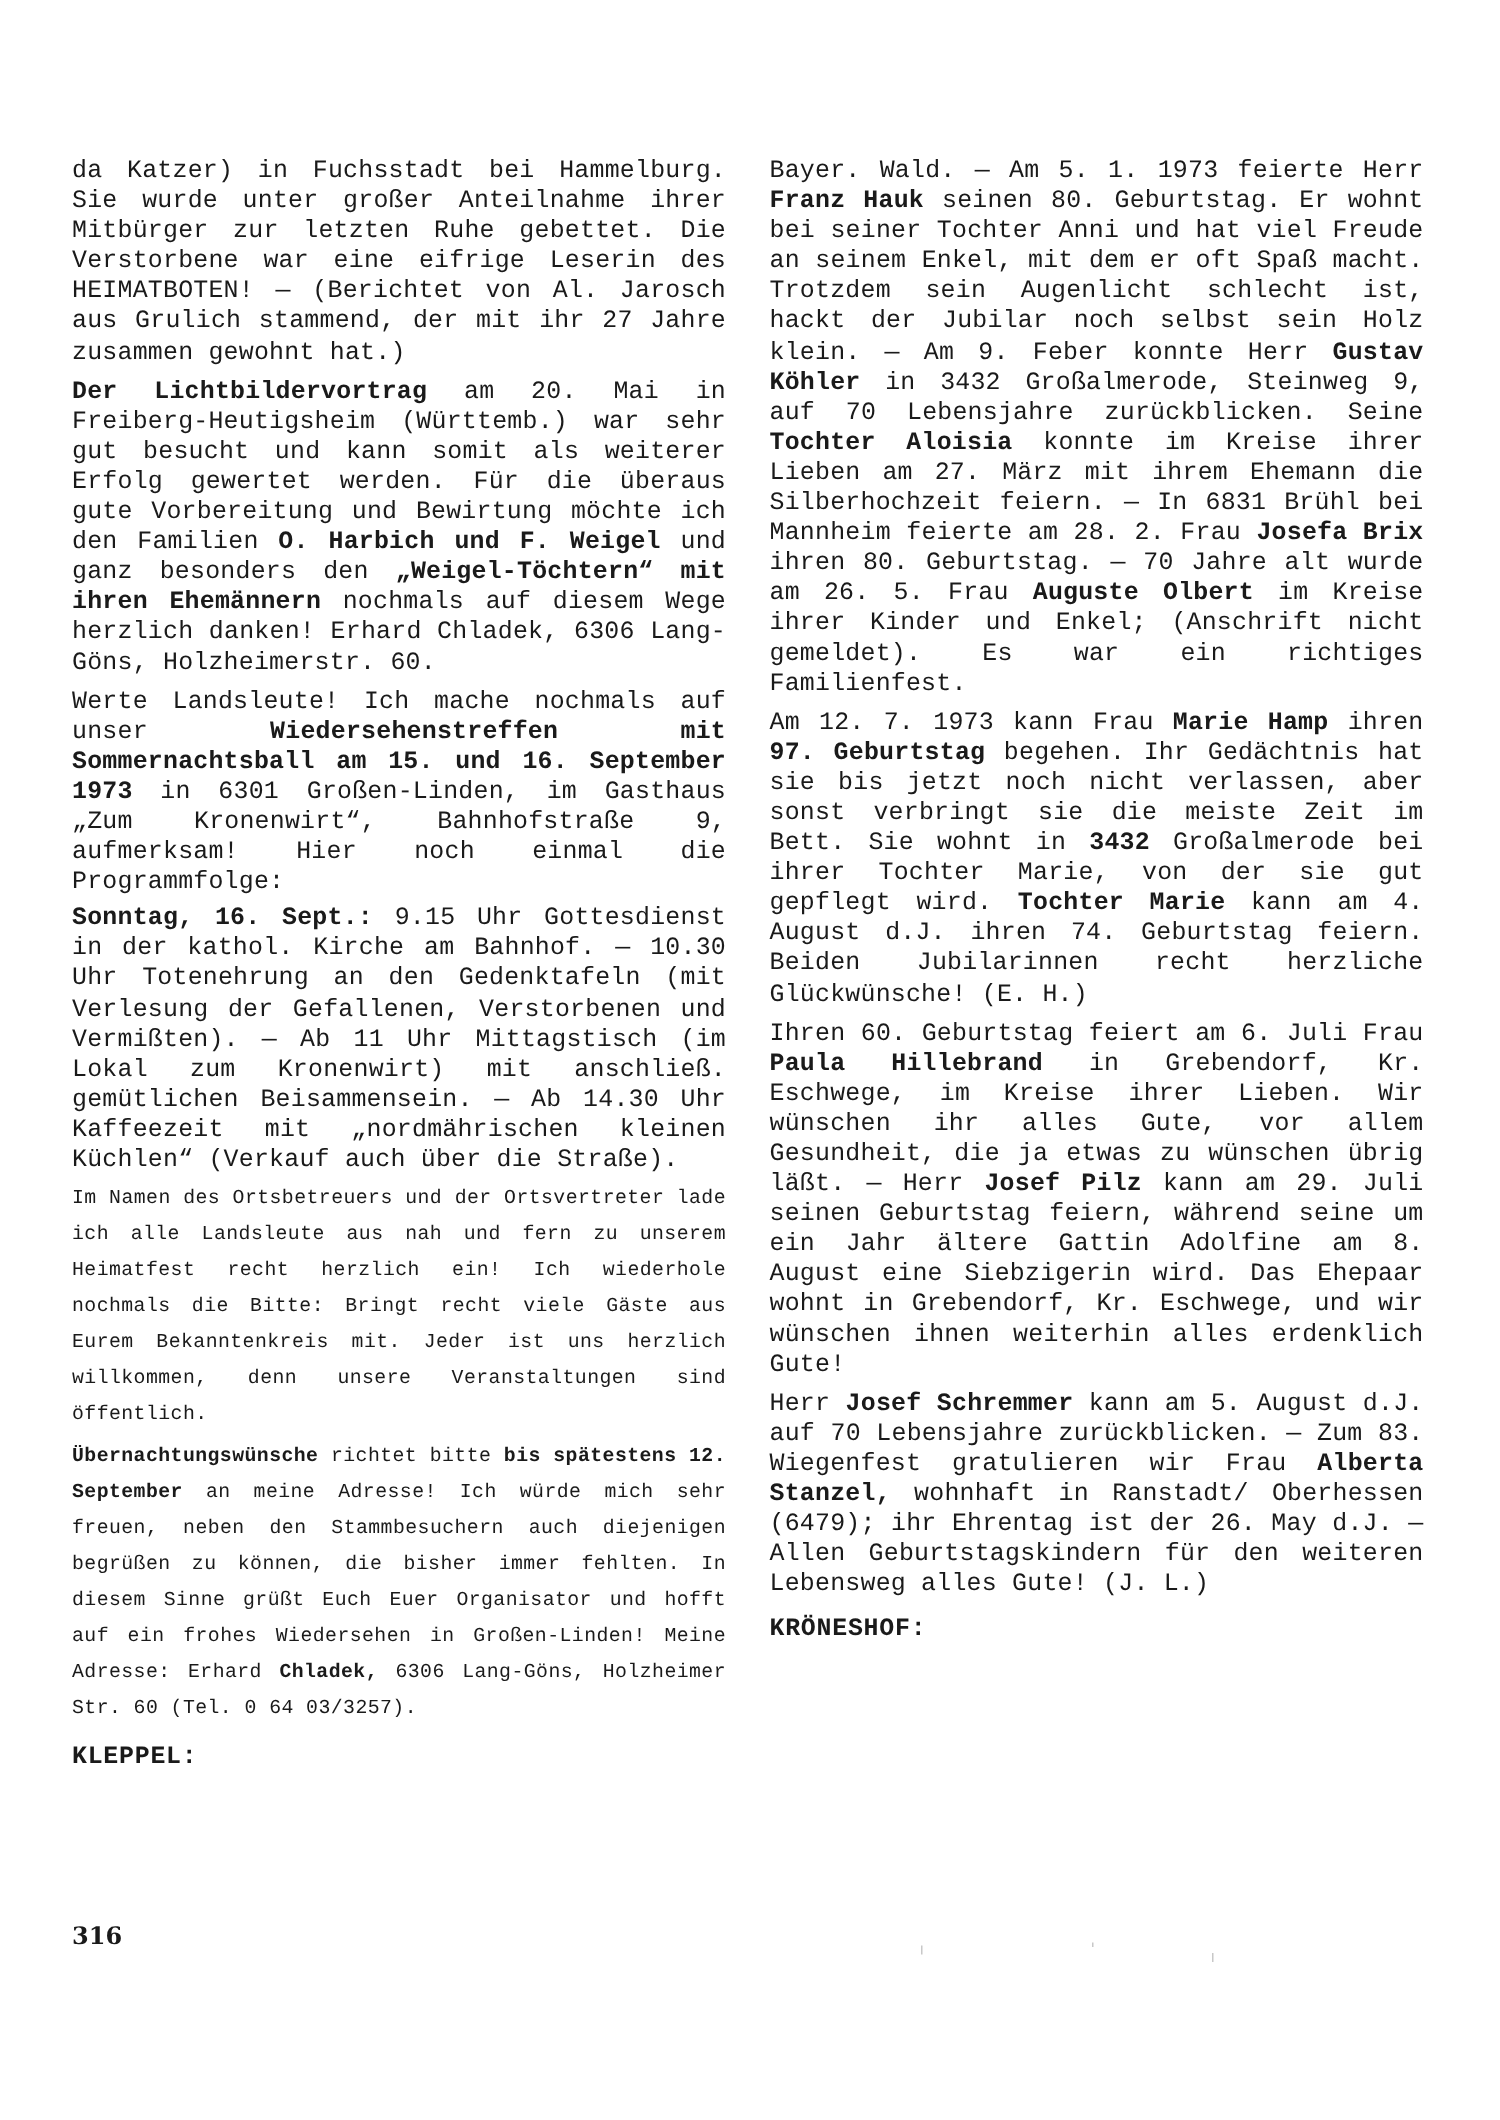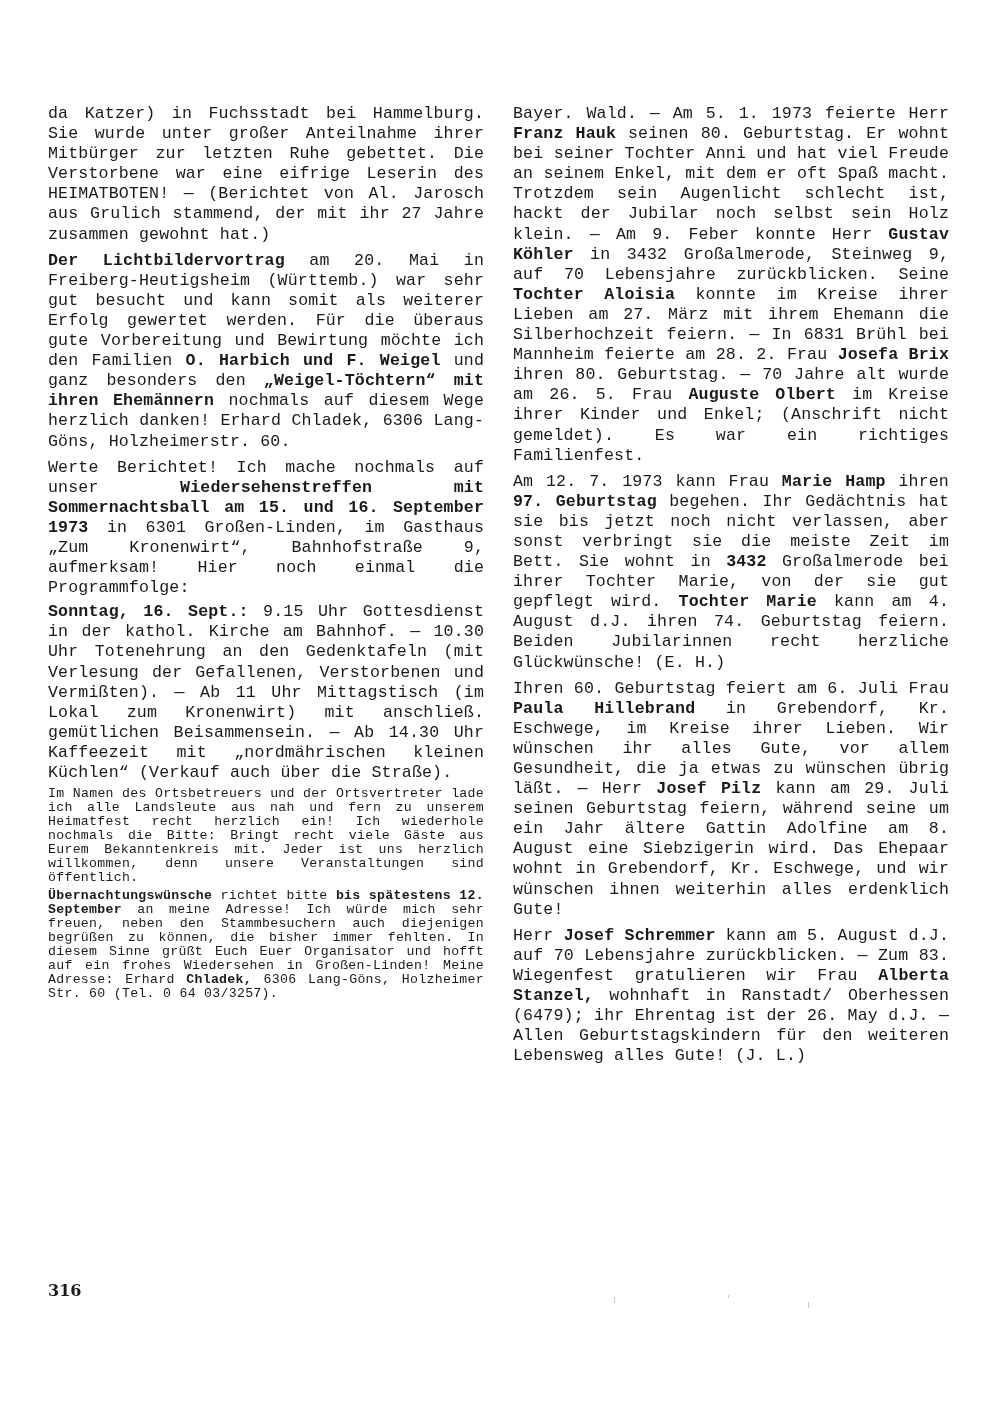--- a/index.html
+++ b/index.html
@@ -7,21 +7,21 @@
     .col {
       position: absolute; top: 104px; width: 436px;
       font-family: Liberation Mono, monospace;
       font-size: 16.6px; line-height: 20.1px; text-align: justify;
       letter-spacing: 0.15px;
     }
     .col.left { left: 48px; }
     .col.right { left: 513px; }
     .p { margin: 0 0 6px 0; hyphens: manual; }
     .p.nogap { margin-bottom: 4px; }
-    .p.small { font-size: 13.2px; line-height: 14px; margin-bottom: 4px; letter-spacing: 0.3px; }
+    .p.small { font-size: 13.2px; line-height: 24px; margin-bottom: 4px; letter-spacing: 0.3px; }
     .head { font-weight: bold; font-size: 16.6px; margin: 10px 0 4px 0; letter-spacing: 0.5px; }
     b { font-weight: bold; }
     .pagenum {
       position: absolute; left: 48px; top: 1281px;
       font-family: "DejaVu Serif", "Liberation Serif", serif;
       font-weight: bold; font-size: 16px;
     }
     .speck { position: absolute; background: #c8c8c8; width: 1px; height: 6px; }
   </style>
 </head>
@@ -30,36 +30,37 @@
 <div class="col left">
   <p class="p">
     <span>da Katzer) in Fuchsstadt bei Hammelburg. Sie wurde unter großer Anteilnahme ihrer Mitbürger zur letzten Ruhe gebettet. Die Verstorbene war eine eifrige Leserin des HEIMATBOTEN! — (Berichtet von Al. Jarosch aus Grulich stammend, der mit ihr 27 Jahre zusammen gewohnt hat.)</span>
   </p>
 
   <p class="p">
     <b>Der Lichtbildervortrag</b><span> am 20. Mai in Freiberg-Heutigsheim (Württemb.) war sehr gut besucht und kann somit als weiterer Erfolg gewertet werden. Für die überaus gute Vorbereitung und Bewirtung möchte ich den Familien </span><b>O. Harbich und F. Weigel</b><span> und ganz besonders den </span><b>„Weigel-Töchtern“ mit ihren Ehemännern</b><span> nochmals auf diesem Wege herzlich danken! Erhard Chladek, 6306 Lang-Göns, Holzheimerstr. 60.</span>
   </p>
 
   <p class="p nogap">
-    <span>Werte Berichtet! Ich mache nochmals auf unser </span><b>Wiedersehenstreffen mit Sommernachtsball am 15. und 16. September 1973</b><span> in 6301 Großen-Linden, im Gasthaus „Zum Kronenwirt“, Bahnhofstraße 9, aufmerksam! Hier noch einmal die Programmfolge:</span>
+    <span>Werte Landsleute! Ich mache nochmals auf unser </span><b>Wiedersehenstreffen mit Sommernachtsball am 15. und 16. September 1973</b><span> in 6301 Großen-Linden, im Gasthaus „Zum Kronenwirt“, Bahnhofstraße 9, aufmerksam! Hier noch einmal die Programmfolge:</span>
   </p>
 
 
   <p class="p nogap">
     <b>Sonntag, 16. Sept.:</b><span> 9.15 Uhr Gottesdienst in der kathol. Kirche am Bahnhof. — 10.30 Uhr Totenehrung an den Gedenktafeln (mit Verlesung der Gefallenen, Verstorbenen und Vermißten). — Ab 11 Uhr Mittagstisch (im Lokal zum Kronenwirt) mit anschließ. gemütlichen Beisammensein. — Ab 14.30 Uhr Kaffeezeit mit „nordmährischen kleinen Küchlen“ (Verkauf auch über die Straße).</span>
   </p>
 
   <p class="p small">
     <span>Im Namen des Ortsbetreuers und der Ortsvertreter lade ich alle Landsleute aus nah und fern zu unserem Heimatfest recht herzlich ein! Ich wiederhole nochmals die Bitte: Bringt recht viele Gäste aus Eurem Bekanntenkreis mit. Jeder ist uns herzlich willkommen, denn unsere Veranstaltungen sind öffentlich.</span>
   </p>
 
   <p class="p small">
     <b>Übernachtungswünsche</b><span> richtet bitte </span><b>bis spätestens 12. September</b><span> an meine Adresse! Ich würde mich sehr freuen, neben den Stammbesuchern auch diejenigen begrüßen zu können, die bisher immer fehlten. In diesem Sinne grüßt Euch Euer Organisator und hofft auf ein frohes Wiedersehen in Großen-Linden! Meine Adresse: Erhard </span><b>Chladek,</b><span> 6306 Lang-Göns, Holzheimer Str. 60 (Tel. 0 64 03/3257).</span>
   </p>
 
+  <div class="head">KLEPPEL:</div>
 
 </div>
 
 <div class="col right">
   <p class="p">
     <span>Bayer. Wald. — Am 5. 1. 1973 feierte Herr </span><b>Franz Hauk</b><span> seinen 80. Geburtstag. Er wohnt bei seiner Tochter Anni und hat viel Freude an seinem Enkel, mit dem er oft Spaß macht. Trotzdem sein Augenlicht schlecht ist, hackt der Jubilar noch selbst sein Holz klein. — Am 9. Feber konnte Herr </span><b>Gustav Köhler</b><span> in 3432 Großalmerode, Steinweg 9, auf 70 Lebensjahre zurückblicken. Seine </span><b>Tochter Aloisia</b><span> konnte im Kreise ihrer Lieben am 27. März mit ihrem Ehemann die Silberhochzeit feiern. — In 6831 Brühl bei Mannheim feierte am 28. 2. Frau </span><b>Josefa Brix</b><span> ihren 80. Geburtstag. — 70 Jahre alt wurde am 26. 5. Frau </span><b>Auguste Olbert</b><span> im Kreise ihrer Kinder und Enkel; (Anschrift nicht gemeldet). Es war ein richtiges Familienfest.</span>
   </p>
 
   <p class="p">
     <span>Am 12. 7. 1973 kann Frau </span><b>Marie Hamp</b><span> ihren </span><b>97. Geburtstag</b><span> begehen. Ihr Gedächtnis hat sie bis jetzt noch nicht verlassen, aber sonst verbringt sie die meiste Zeit im Bett. Sie wohnt in </span><b>3432</b><span> Großalmerode bei ihrer Tochter Marie, von der sie gut gepflegt wird. </span><b>Tochter Marie</b><span> kann am 4. August d.J. ihren 74. Geburtstag feiern. Beiden Jubilarinnen recht herzliche Glückwünsche! (E. H.)</span>
@@ -67,20 +68,21 @@
 
 
   <p class="p">
     <span>Ihren 60. Geburtstag feiert am 6. Juli Frau </span><b>Paula Hillebrand</b><span> in Grebendorf, Kr. Eschwege, im Kreise ihrer Lieben. Wir wünschen ihr alles Gute, vor allem Gesundheit, die ja etwas zu wünschen übrig läßt. — Herr </span><b>Josef Pilz</b><span> kann am 29. Juli seinen Geburtstag feiern, während seine um ein Jahr ältere Gattin Adolfine am 8. August eine Siebzigerin wird. Das Ehepaar wohnt in Grebendorf, Kr. Eschwege, und wir wünschen ihnen weiterhin alles erdenklich Gute!</span>
   </p>
 
   <p class="p">
     <span>Herr </span><b>Josef Schremmer</b><span> kann am 5. August d.J. auf 70 Lebensjahre zurückblicken. — Zum 83. Wiegenfest gratulieren wir Frau </span><b>Alberta Stanzel,</b><span> wohnhaft in Ranstadt/ Oberhessen (6479); ihr Ehrentag ist der 26. May d.J. — Allen Geburtstagskindern für den weiteren Lebensweg alles Gute! (J. L.)</span>
   </p>
 
+  <div class="head">KRÖNESHOF:</div>
 
 </div>
 
 <div class="pagenum">316</div>
 
 <div class="speck" style="left:614px; top:1297px;"></div>
 <div class="speck" style="left:808px; top:1302px;"></div>
 <div class="speck" style="left:728px; top:1295px; height:3px;"></div>
 
 </body></html>

